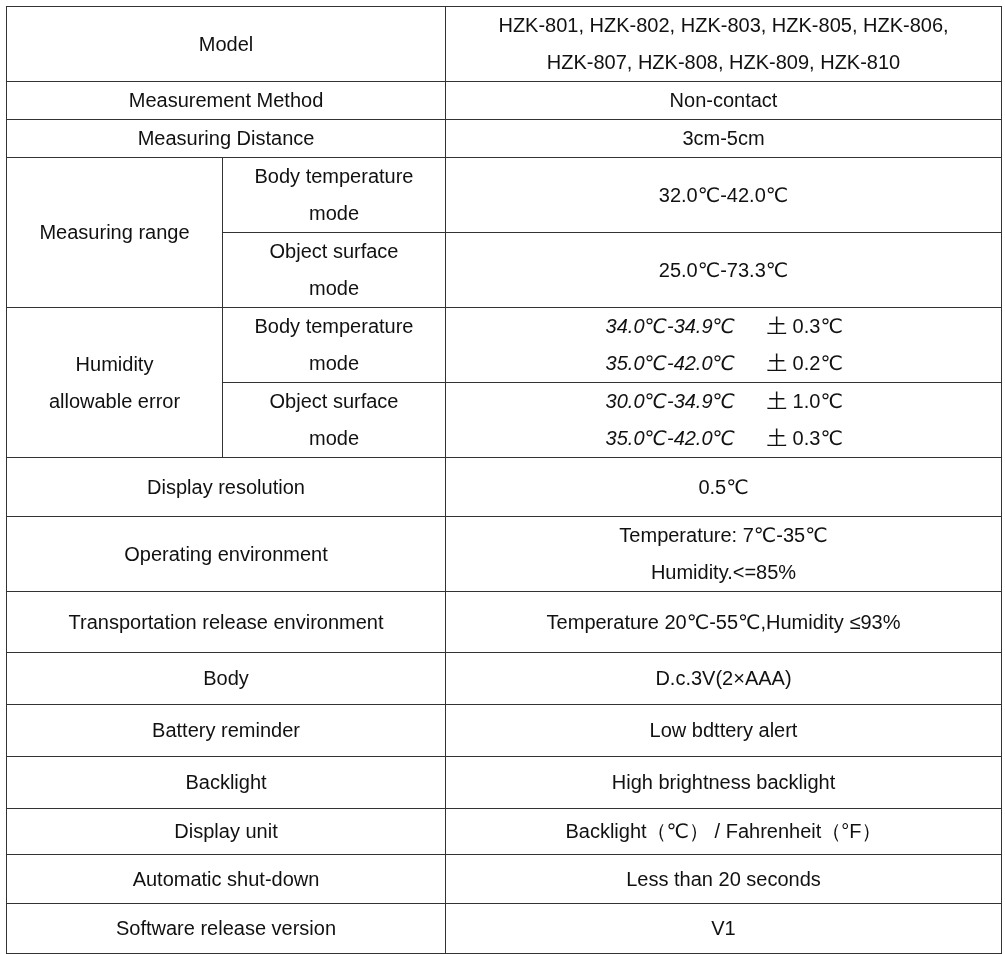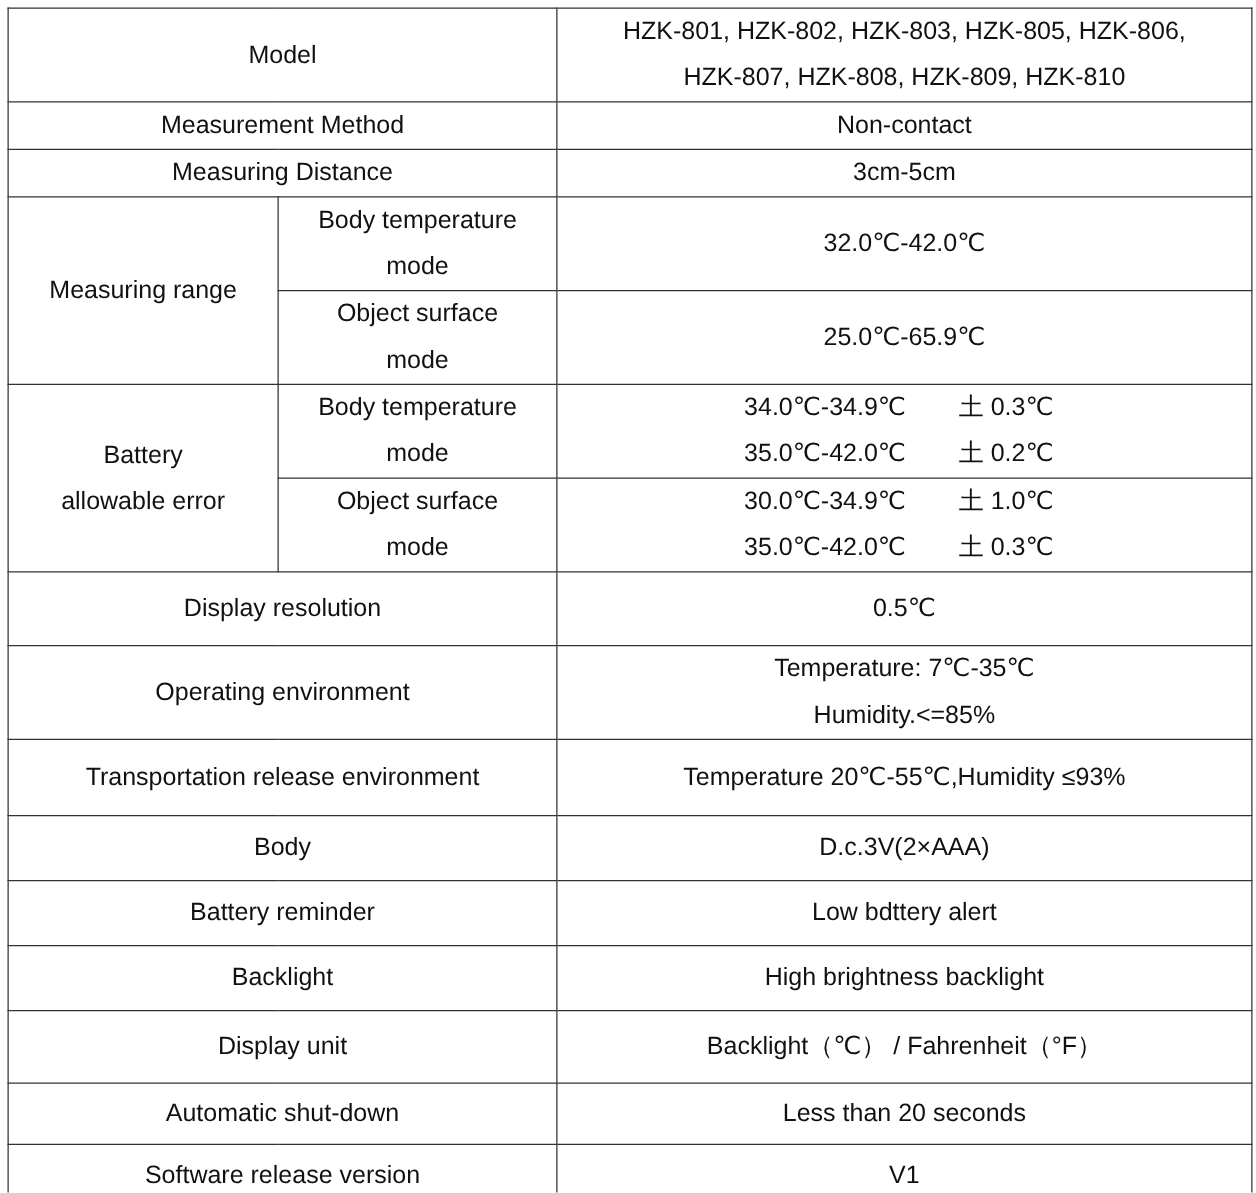--- a/index.html
+++ b/index.html
@@ -13,21 +13,21 @@
     font-size: 20px;
     color: #111111;
   }
   table.spec td {
     border: 1.5px solid #333333;
     text-align: center;
     vertical-align: middle;
     padding: 0 6px;
     line-height: 37px;
   }
-  .range { display: inline-block; width: 150px; text-align: center; }
+  .range { display: inline-block; width: 150px; text-align: right; font-style: italic; }
   .tol { display: inline-block; width: 95px; text-align: left; margin-left: 32px; }
   .line { display: block; }
 </style>
 </head>
 <body>
 
 <table class="spec">
   <colgroup>
     <col style="width:216px">
     <col style="width:223px">
@@ -59,26 +59,26 @@
       <span class="line">Body temperature</span>
       <span class="line">mode</span>
     </td>
     <td>32.0℃-42.0℃</td>
   </tr>
   <tr style="height:74px">
     <td>
       <span class="line">Object surface</span>
       <span class="line">mode</span>
     </td>
-    <td>25.0℃-65.9℃</td>
+    <td>25.0℃-73.3℃</td>
   </tr>
 
   <tr style="height:74px">
     <td rowspan="2">
-      <span class="line">Battery</span>
+      <span class="line">Humidity</span>
       <span class="line">allowable error</span>
     </td>
     <td>
       <span class="line">Body temperature</span>
       <span class="line">mode</span>
     </td>
     <td>
       <span class="line">
         <span class="range">34.0℃-34.9℃</span><span class="tol">土 0.3℃</span>
       </span>
@@ -128,21 +128,21 @@
   <tr style="height:52px">
     <td colspan="2">Battery reminder</td>
     <td>Low bdttery alert</td>
   </tr>
 
   <tr style="height:52px">
     <td colspan="2">Backlight</td>
     <td>High brightness backlight</td>
   </tr>
 
-  <tr style="height:58px">
+  <tr style="height:46px">
     <td colspan="2">Display unit</td>
     <td>Backlight（℃） / Fahrenheit（°F）</td>
   </tr>
 
   <tr style="height:49px">
     <td colspan="2">Automatic shut-down</td>
     <td>Less than 20 seconds</td>
   </tr>
 
   <tr style="height:50px">

